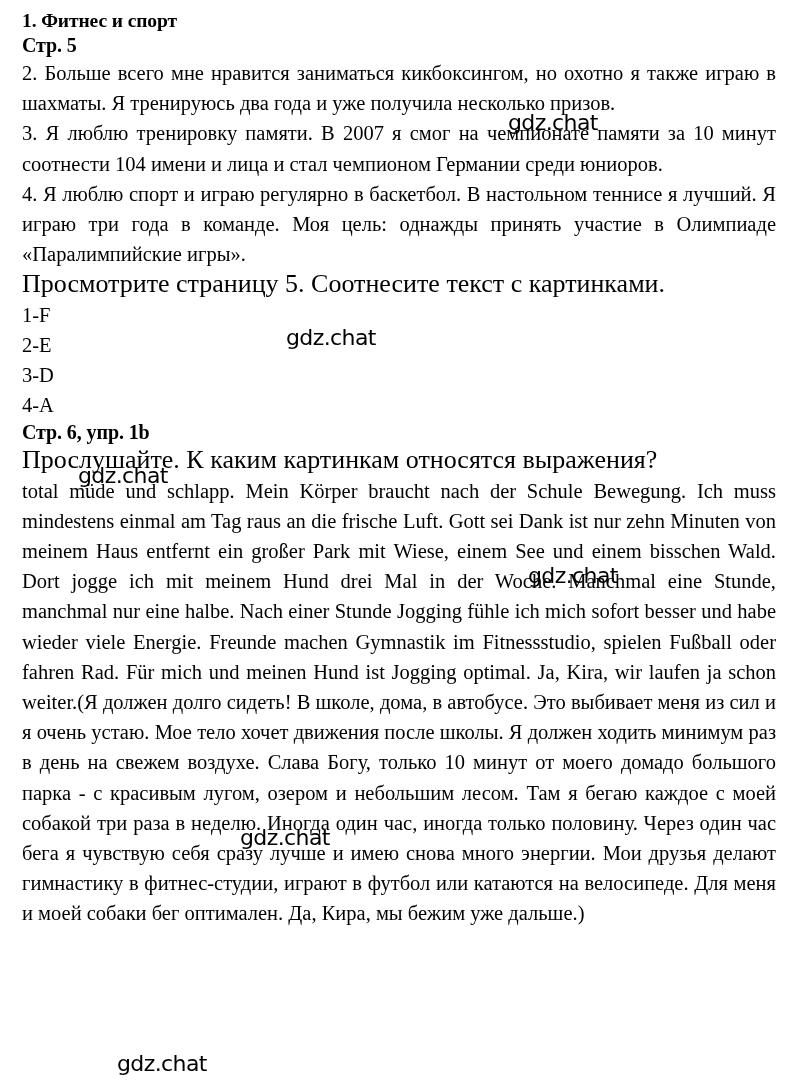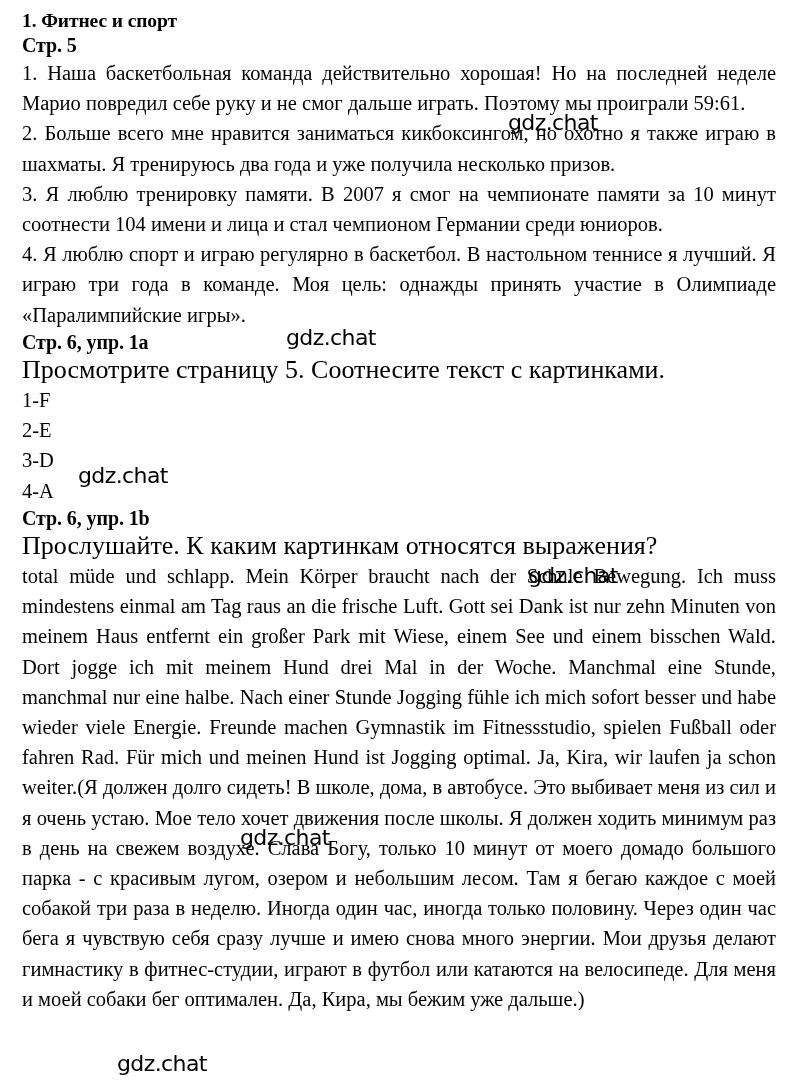--- a/index.html
+++ b/index.html
@@ -87,29 +87,27 @@
 <body>
 
 <div class="page">
 
   <div class="content">
 
     <div class="heading heading-1">1. Фитнес и спорт</div>
 
     <div class="heading">Стр. 5</div>
 
-    <p class="para">1. Наша баскетбольная команда действительно хорошая! Но на последней неделе Марио повредил себе руку и не смог дальше играть. Поэтому мы проиграли 59:61.</p>
 
     <p class="para">2. Больше всего мне нравится заниматься кикбоксингом, но охотно я также играю в шахматы. Я тренируюсь два года и уже получила несколько призов.</p>
 
     <p class="para">3. Я люблю тренировку памяти. В 2007 я смог на чемпионате памяти за 10 минут соотнести 104 имени и лица и стал чемпионом Германии среди юниоров.</p>
 
     <p class="para">4. Я люблю спорт и играю регулярно в баскетбол. В настольном теннисе я лучший. Я играю три года в команде. Моя цель: однажды принять участие в Олимпиаде «Паралимпийские игры».</p>
 
-    <div class="heading">Стр. 6, упр. 1a</div>
 
     <div class="para-nojustify">Просмотрите страницу 5. Соотнесите текст с картинками.</div>
 
     <div class="answer">1-F</div>
     <div class="answer">2-E</div>
     <div class="answer">3-D</div>
     <div class="answer">4-A</div>
 
     <div class="heading">Стр. 6, упр. 1b</div>
 

